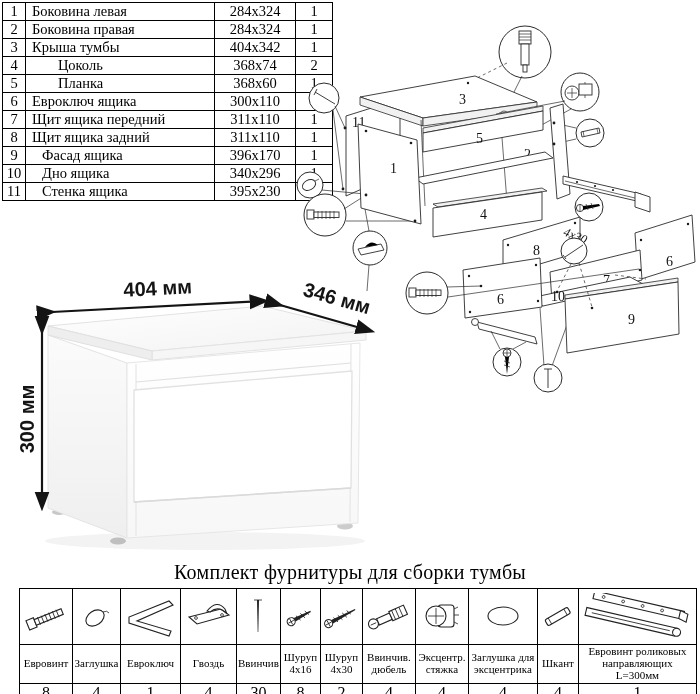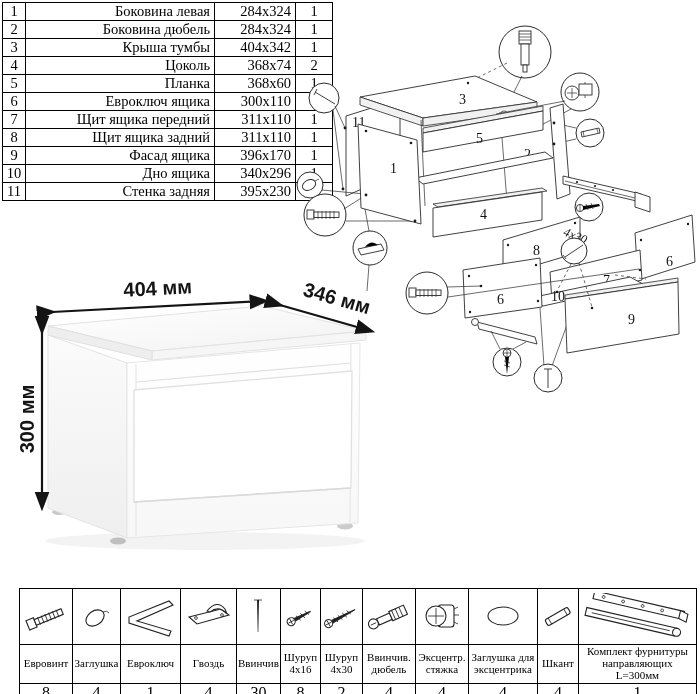--- a/index.html
+++ b/index.html
@@ -4,24 +4,24 @@
 <style>
   html,body{margin:0;padding:0;background:#fff;}
   .canvas{position:relative;width:700px;height:694px;background:#fff;overflow:hidden;
           font-family:"Liberation Serif", serif;color:#000;}
 
   
   .parts-table{position:absolute;left:2px;top:2px;border-collapse:collapse;
                font-size:14.5px;line-height:1;}
   .parts-table td{border:1.5px solid #000;height:17px;padding:0 4px;white-space:nowrap;}
   .parts-table .c-num{width:22px;text-align:center;padding:0;}
-  .parts-table .c-name{width:152px;text-align:right;padding-left:6px;}
+  .parts-table .c-name{width:152px;text-align:left;padding-left:6px;}
   .parts-table .c-name.ind1{padding-left:16px;margin-top:21px;}
   .parts-table .c-name.ind2{padding-left:32px;margin-top:44px;}
-  .parts-table .c-size{width:72px;text-align:right;}
+  .parts-table .c-size{width:72px;text-align:center;}
   .parts-table .c-qty{width:28px;text-align:center;}
 
   
   .diagram{position:absolute;left:295px;top:0;}
   .diagram .ln{stroke:#2b2b2b;stroke-width:.9;fill:none;}
   .diagram .panel{fill:#fff;stroke:#2b2b2b;stroke-width:.9;}
   .diagram .edge{fill:#f1f1f1;stroke:#2b2b2b;stroke-width:.8;}
   .diagram .callout{fill:#fff;stroke:#2b2b2b;stroke-width:1;}
   .diagram .thin{stroke:#2b2b2b;stroke-width:.7;fill:none;}
   .diagram .dash{stroke:#2b2b2b;stroke-width:.7;stroke-dasharray:3 3;fill:none;}
@@ -57,21 +57,21 @@
   <table class="parts-table">
     <tbody>
       <tr>
         <td class="c-num">1</td>
         <td class="c-name">Боковина левая</td>
         <td class="c-size">284x324</td>
         <td class="c-qty">1</td>
       </tr>
       <tr>
         <td class="c-num">2</td>
-        <td class="c-name">Боковина дюбель</td>
+        <td class="c-name">Боковина правая</td>
         <td class="c-size">284x324</td>
         <td class="c-qty">1</td>
       </tr>
       <tr>
         <td class="c-num">3</td>
         <td class="c-name">Крыша тумбы</td>
         <td class="c-size">404x342</td>
         <td class="c-qty">1</td>
       </tr>
       <tr>
@@ -111,21 +111,21 @@
         <td class="c-qty">1</td>
       </tr>
       <tr>
         <td class="c-num">10</td>
         <td class="c-name ind1">Дно ящика</td>
         <td class="c-size">340x296</td>
         <td class="c-qty">1</td>
       </tr>
       <tr>
         <td class="c-num">11</td>
-        <td class="c-name ind1">Стенка задняя</td>
+        <td class="c-name ind1">Стенка ящика</td>
         <td class="c-size">395x230</td>
         <td class="c-qty">1</td>
       </tr>
     </tbody>
   </table>
 
   <svg class="diagram" width="405" height="400" viewBox="0 0 405 400">
 
     <g>
       <circle class="callout" cx="29" cy="98" r="15"></circle>
@@ -393,20 +393,21 @@
     <g>
       <line class="dim" x1="265" y1="30" x2="356" y2="56" marker-start="url(#ah)" marker-end="url(#ah)"></line>
       <text x="320" y="30" text-anchor="middle" transform="rotate(16 320 30)">346 мм</text>
     </g>
     <g>
       <line class="dim" x1="27" y1="56" x2="27" y2="232" marker-start="url(#ah)" marker-end="url(#ah)"></line>
       <text x="13" y="150" text-anchor="middle" transform="rotate(-90 13 144)">300 мм</text>
     </g>
   </svg>
 
+  <div class="kit-title">Комплект фурнитуры для сборки тумбы</div>
 
   <table class="kit-table">
     <colgroup>
       <col style="width:53px">
         <col style="width:48px">
         <col style="width:60px">
       <col style="width:56px">
         <col style="width:35px">
         <col style="width:40px">
       <col style="width:42px">
@@ -545,21 +546,21 @@
         <td>Заглушка</td>
         <td>Евроключ</td>
         <td>Гвоздь</td>
         <td>Ввинчив</td>
         <td>Шуруп 4x16</td>
         <td>Шуруп 4x30</td>
         <td>Ввинчив. дюбель</td>
         <td>Эксцентр. стяжка</td>
         <td>Заглушка для эксцентрика</td>
         <td>Шкант</td>
-        <td>Комплект фурнитуры направляющих L=300мм</td>
+        <td>Евровинт роликовых направляющих L=300мм</td>
       </tr>
       <tr class="qty-row">
         <td>8</td>
         <td>4</td>
         <td>1</td>
         <td>4</td>
         <td>30</td>
         <td>8</td>
         <td>2</td>
         <td>4</td>

